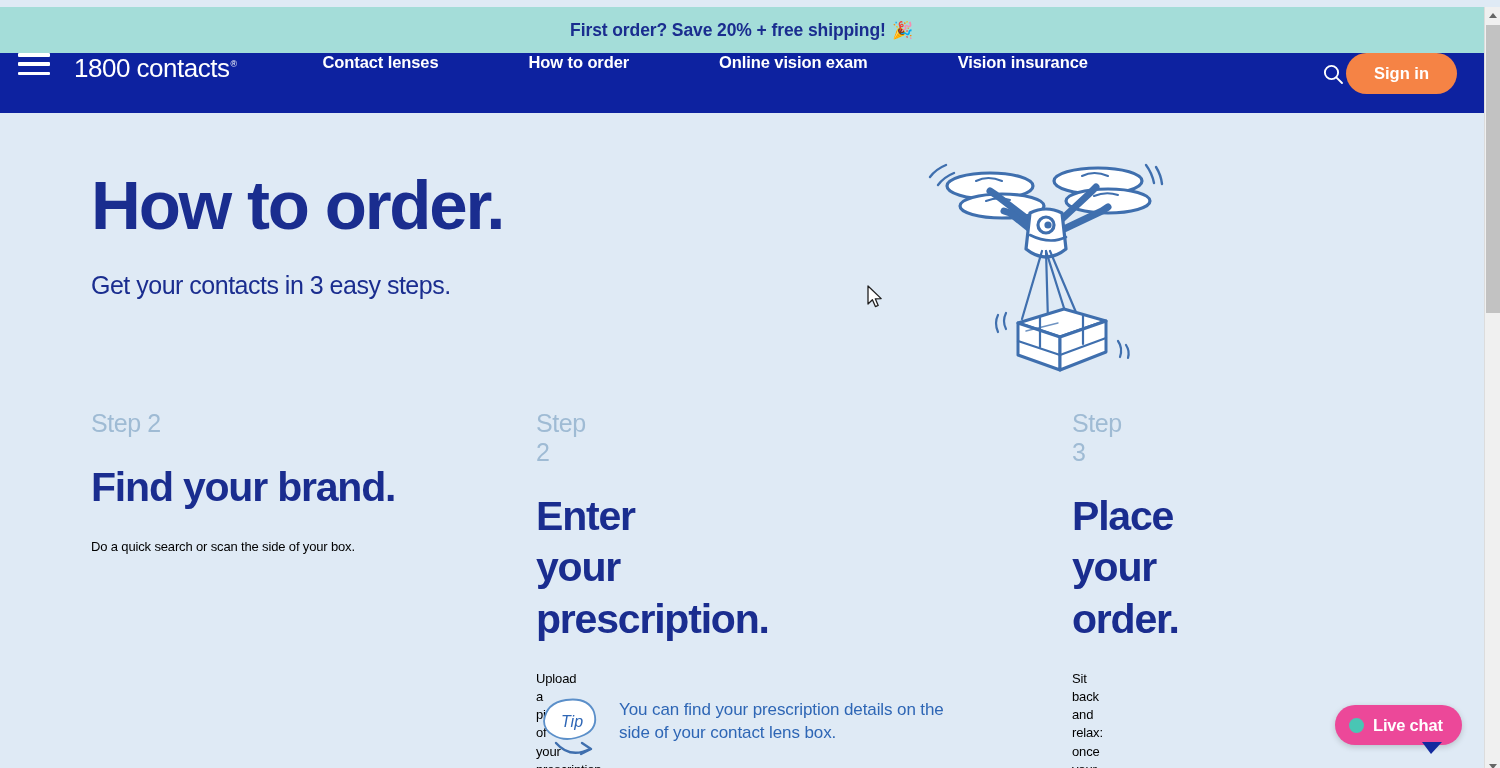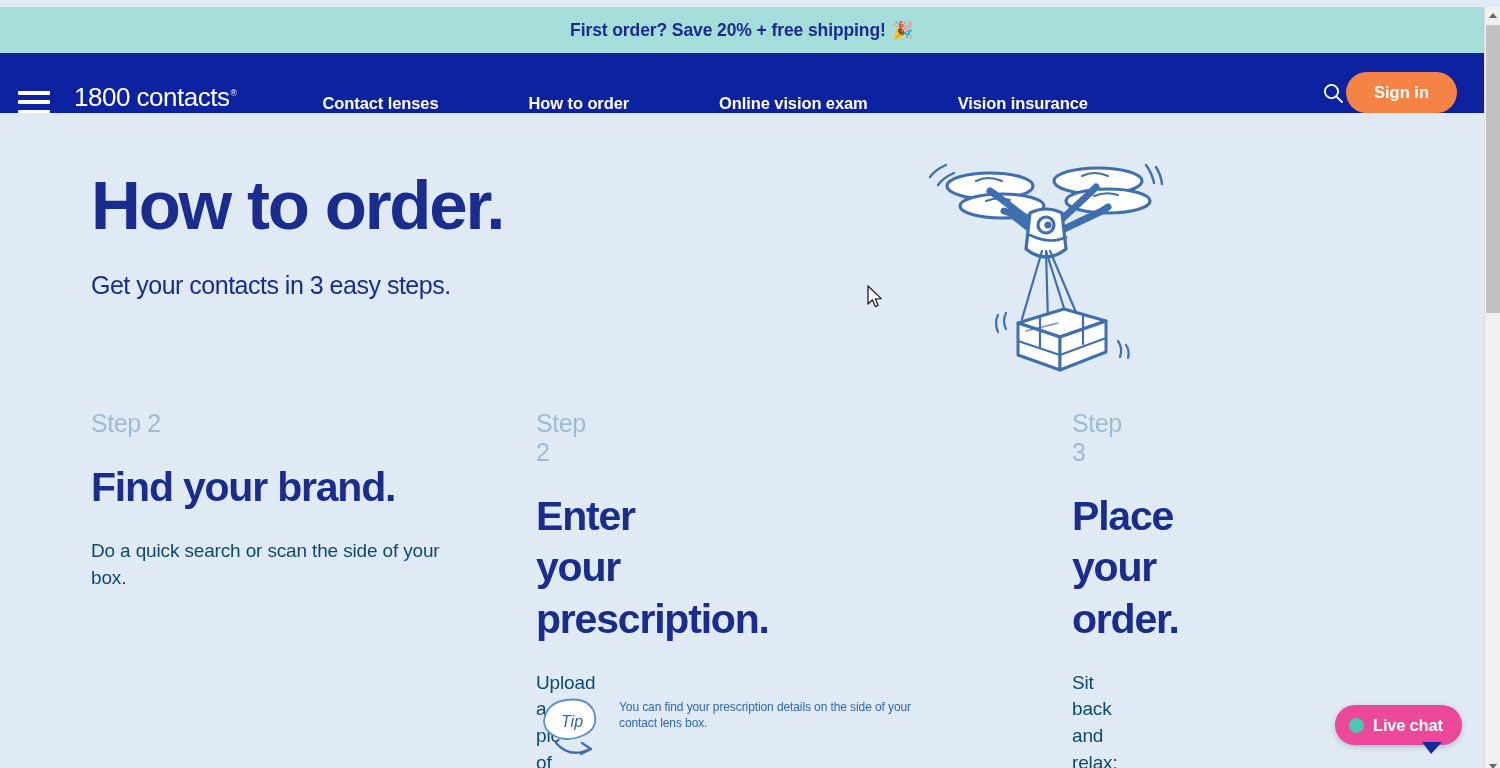--- a/index.html
+++ b/index.html
@@ -29,21 +29,21 @@
     color: #1a2d8f;
     letter-spacing: -0.1px;
     white-space: nowrap;
   }
   .promo-emoji { font-size: 17px; margin-left: 7px; }
   
   .site-header {
     position: absolute; top: 46px; left: 0;
     width: 1484px; height: 60px;
     background: #0d22a0;
-    display: flex; align-items: flex-end;
+    display: flex; align-items: flex-start;
   }
   .hamburger {
     width: 32px; height: 22px;
     margin-left: 18px; margin-right: 24px;
     display: flex; flex-direction: column; justify-content: space-between;
     cursor: pointer; flex: 0 0 auto;
   }
   .hamburger span {
     display: block; width: 32px; height: 3.5px;
     background: #ffffff; border-radius: 1px;
@@ -154,40 +154,40 @@
   .step-title {
     font-size: 41px;
     font-weight: 700;
     color: #1a2d8f;
     letter-spacing: -1.2px;
     line-height: 1.25;
     margin-top: 24px;
     max-width: 330px;
   }
   .step-desc {
-    font-size: 19px;
+    font-size: 13px;
     font-weight: 400;
-    color: #0c4a6e;
+    color: #000000;
     line-height: 1.4;
     margin-top: 25px;
     max-width: 408px;
     letter-spacing: -0.15px;
   }
   .step-col.c1 .step-desc { max-width: 420px; }
   .step-col.c3 .step-desc { max-width: 390px; }
   
   .tip-callout {
     position: absolute;
     top: 580px; left: 536px;
     width: 430px; height: 80px;
     display: flex; align-items: flex-start;
   }
   .tip-badge { width: 72px; height: 70px; flex: 0 0 auto; position: relative; }
   .tip-text {
-    font-size: 12px;
+    font-size: 17px;
     color: #2e66b5;
     line-height: 1.35;
     margin-left: 11px;
     margin-top: 6px;
     max-width: 330px;
     letter-spacing: -0.1px;
   }
   
   .live-chat {
     position: absolute;

